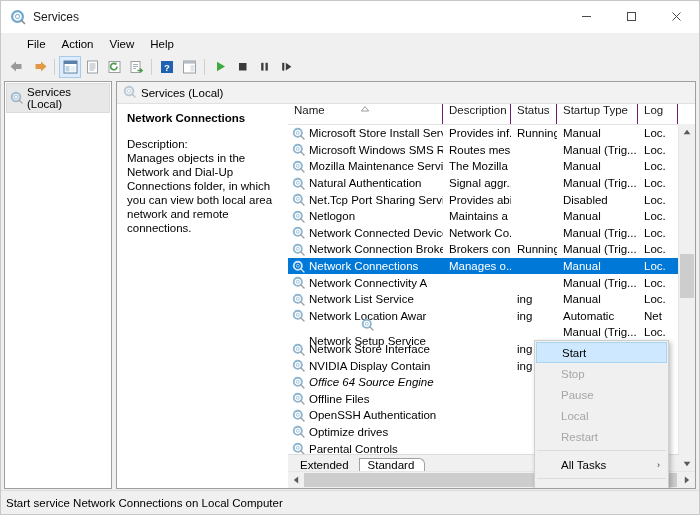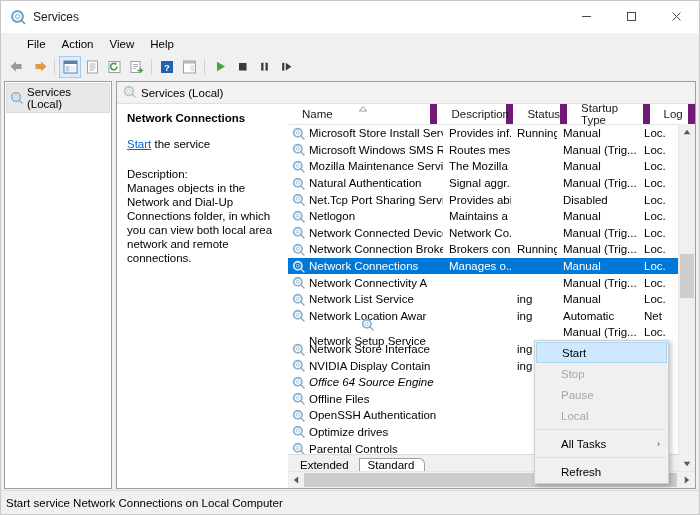--- a/index.html
+++ b/index.html
@@ -58,22 +58,22 @@
   .det-link{color:#0066cc;text-decoration:underline;}
   .det-line{margin-bottom:18px;font-size:11.5px;}
   .det-desc-label{margin-bottom:1px;}
   .det-desc{line-height:14px;}
 
   
   .listwrap{flex:1;position:relative;border-left:1px solid #ffffff;overflow:hidden;
             background:#fff;display:flex;flex-direction:column;}
   .lv-headrow{display:flex;height:20px;background:#fff;flex:none;
               border-bottom:1px solid #e3e3e3;position:relative;}
-  .lv-th{display:flex;align-items:center;padding-left:6px;box-sizing:border-box;
-         border-right:7px solid #701a75;font-size:11.5px;color:#1a1a1a;position:relative;margin-left:8px;}
+  .lv-th{display:flex;padding-left:6px;box-sizing:border-box;
+         border-right:1px solid #701a75;font-size:11.5px;color:#1a1a1a;position:relative;}
   .sortmark{position:absolute;left:50%;top:1px;transform:translateX(-50%);
             font-size:8px;color:#7a7a7a;}
   .lv-rows{flex:1;overflow:hidden;position:relative;}
   .lv-row{display:flex;height:16.6px;align-items:center;font-size:11.5px;
           white-space:nowrap;}
   .lv-row.sel{background:#0078d7;color:#fff;}
   .lv-td{box-sizing:border-box;padding-left:6px;overflow:hidden;text-overflow:clip;
          white-space:nowrap;}
   .lv-td.name{display:flex;align-items:center;gap:4px;padding-left:4px;}
 
@@ -264,23 +264,20 @@
             <path d="M9.2 9.2 L12 12" stroke="#bdbdbd" stroke-width="1.3" stroke-linecap="round"></path>
           </svg>
         </span>
         <span>Services (Local)</span>
       </div>
 
       <div class="rp-body">
 
         <div class="details">
           <div class="det-title">Network Connections</div>
-          <div class="det-line">
-            <span class="det-link">Start</span><span> the service</span>
-          </div>
           <div class="det-desc-label">Description:</div>
           <div class="det-desc">Manages objects in the Network and Dial-Up Connections folder, in which you can view both local area network and remote connections.</div>
         </div>
 
         <div class="listwrap">
 
           <div class="lv-headrow">
             <div class="lv-th" style="width:155px">
               <span>Name</span>
               <span class="sortmark">
@@ -640,20 +637,23 @@
           </div>
           <div class="ctx-item dis">
             <span>Stop</span>
           </div>
           <div class="ctx-item dis">
             <span>Pause</span>
           </div>
           <div class="ctx-item dis">
             <span>Local</span>
           </div>
+          <div class="ctx-item dis">
+            <span>Restart</span>
+          </div>
           <div class="ctx-sep"></div>
           <div class="ctx-item">
             <span>All Tasks</span>
             <span class="ctx-arrow">›</span>
           </div>
           <div class="ctx-sep"></div>
           <div class="ctx-item">
             <span>Refresh</span>
           </div>
         </div>

